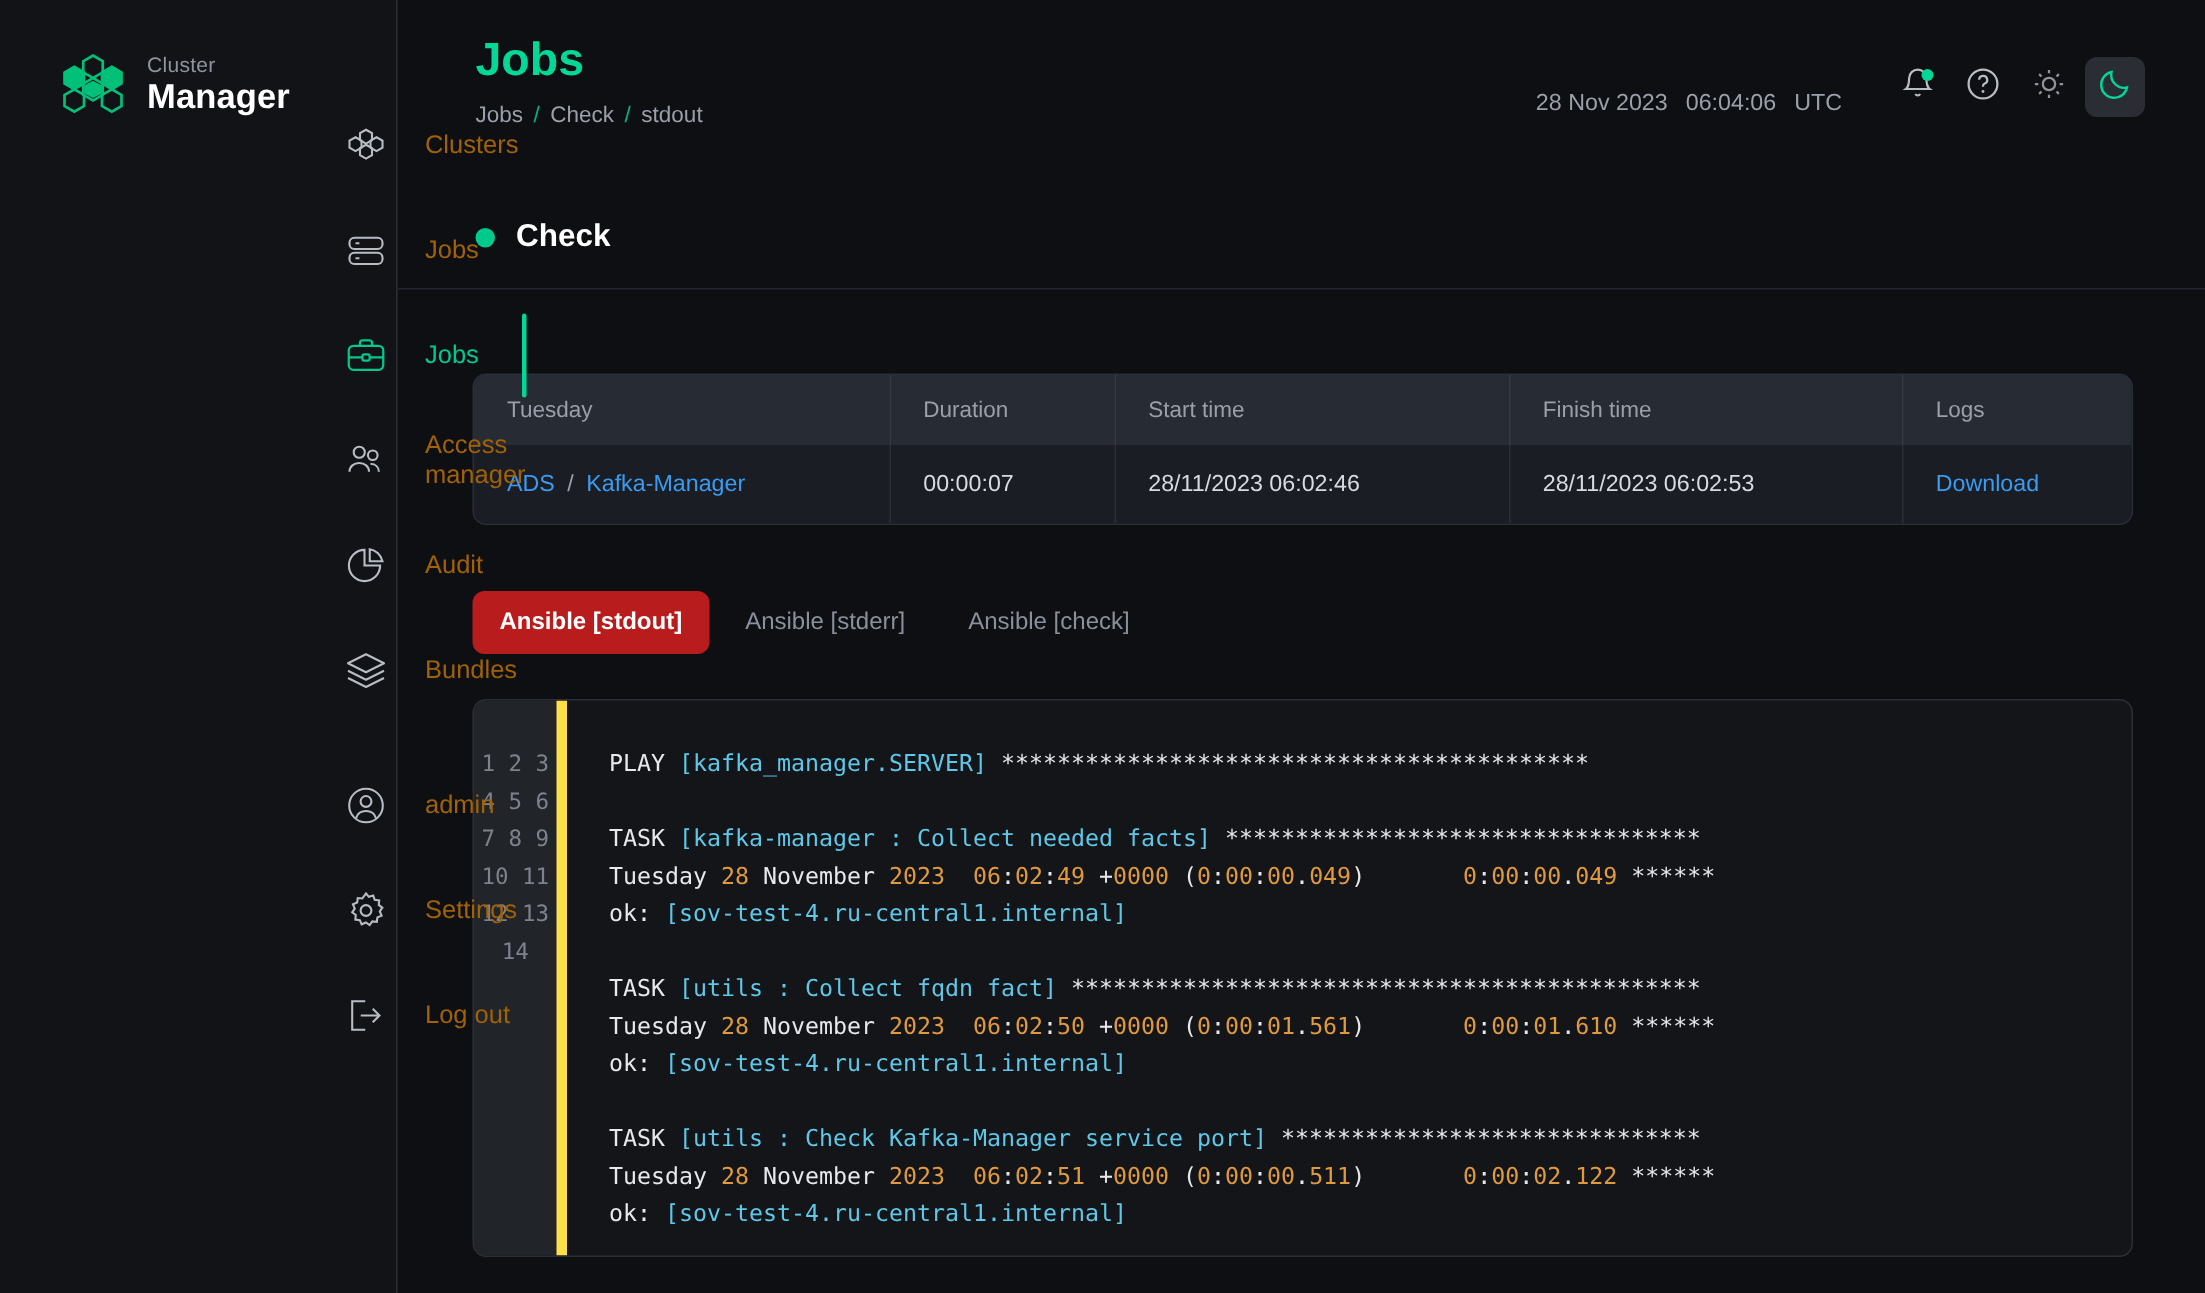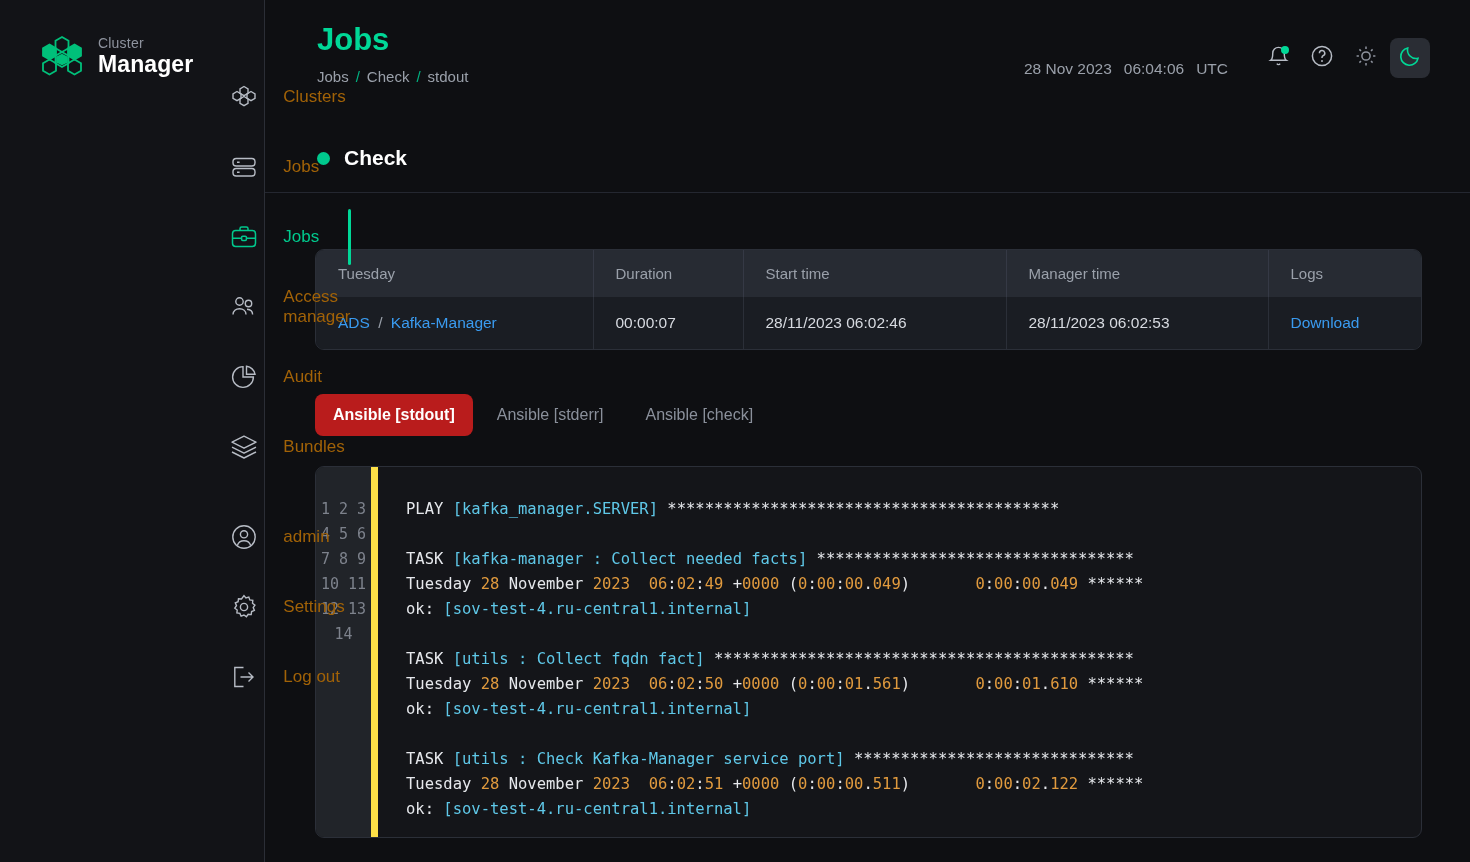--- a/index.html
+++ b/index.html
@@ -335,21 +335,21 @@
     <div class="content">
       <div class="content-inner">
 
         <div class="tablewrap">
           <table>
             <thead>
               <tr>
                 <th style="width:277px">Tuesday</th>
                 <th style="width:150px">Duration</th>
                 <th style="width:263px">Start time</th>
-                <th style="width:262px">Manager time</th>
+                <th style="width:262px">Finish time</th>
                 <th>Logs</th>
               </tr>
             </thead>
             <tbody>
               <tr>
                 <td>
                   <span class="lnk">ADS</span>
                   <span class="lnk-sep">/</span>
                   <span class="lnk">Kafka-Manager</span>
                 </td>

